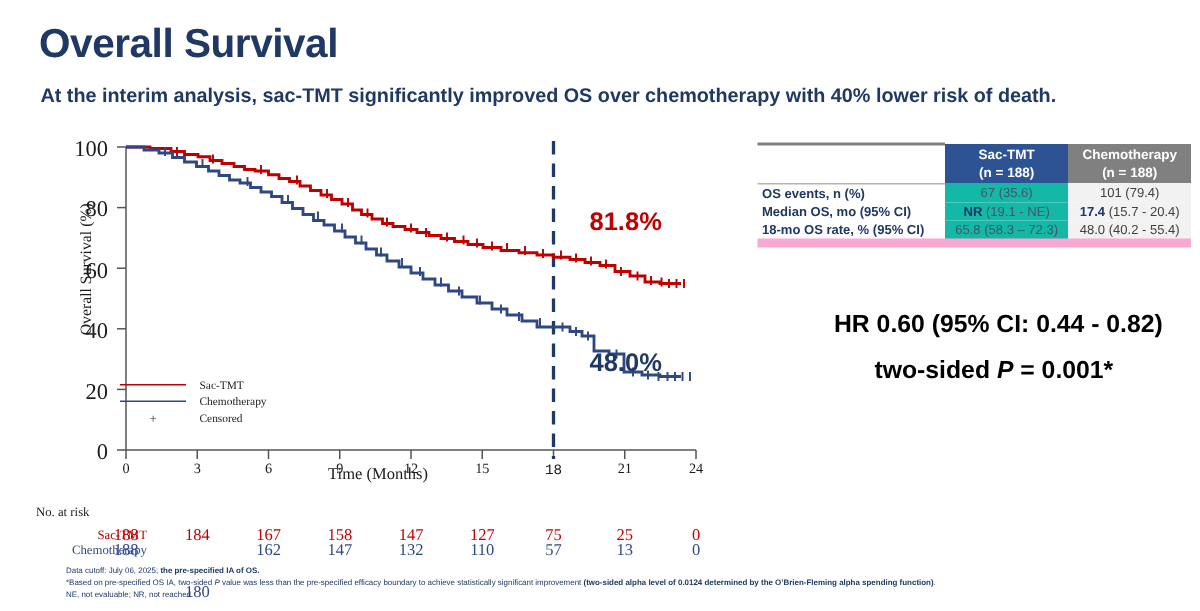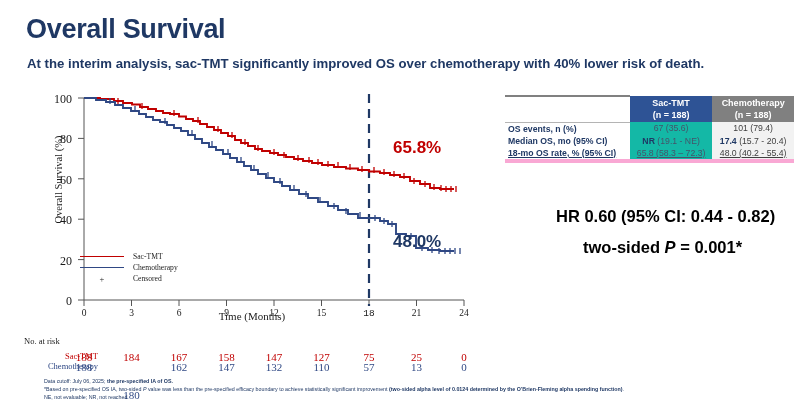--- a/index.html
+++ b/index.html
@@ -63,21 +63,21 @@
     left: 60px; top: 222px;
     width: 340px;
     text-align: center;
     font-family: "Liberation Serif", serif;
     font-size: 11px;
     color: #1a1a1a;
   }
   .tick-y {
     position: absolute;
     font-family: "Liberation Serif", serif;
-    font-size: 12px;
+    font-size: 15px;
     color: #1a1a1a;
     text-align: right;
     width: 26px;
   }
   .tick-x {
     position: absolute;
     font-family: "Liberation Serif", serif;
     font-size: 9.5px;
     color: #1a1a1a;
     text-align: center;
@@ -158,21 +158,21 @@
     white-space: nowrap;
     padding-left: 4px;
   }
   .cell-val {
     text-align: center;
     white-space: nowrap;
   }
   .cell-val.sac { background: #14b8a6; color: #44546A; }
   .cell-val.chemo { background: #F2F2F2; color: #404040; }
   .cell-val b { color: #1F3864; }
-  tr.last td { border-bottom: 4px solid #f9a8d4; text-decoration: underline; }
+  tr.last td { border-bottom: 6px solid #f9a8d4; }
 
   
   .hr-line {
     position: absolute;
     font-weight: bold;
     color: #000000;
     white-space: nowrap;
   }
   .hr-1 { left: 556px; top: 207px; font-size: 16.5px; }
   .hr-2 { left: 583px; top: 238px; font-size: 16.5px; }
@@ -365,21 +365,21 @@
         <span class="legend-swatch blue"></span>
         <span>Chemotherapy</span>
       </div>
       <div class="legend-row">
         <span class="legend-plus">+</span>
         <span>Censored</span>
       </div>
     </div>
   </div>
 
-  <div class="ann ann-red">65.8%</div>
+  <div class="ann ann-red">81.8%</div>
   <div class="ann ann-blue">48.0%</div>
 
   <table id="restable">
     <thead>
       <tr>
         <th class="th-blank"></th>
         <th class="th-arm sac">
           <div>Sac-TMT</div>
           <div>(n = 188)</div>
         </th>

